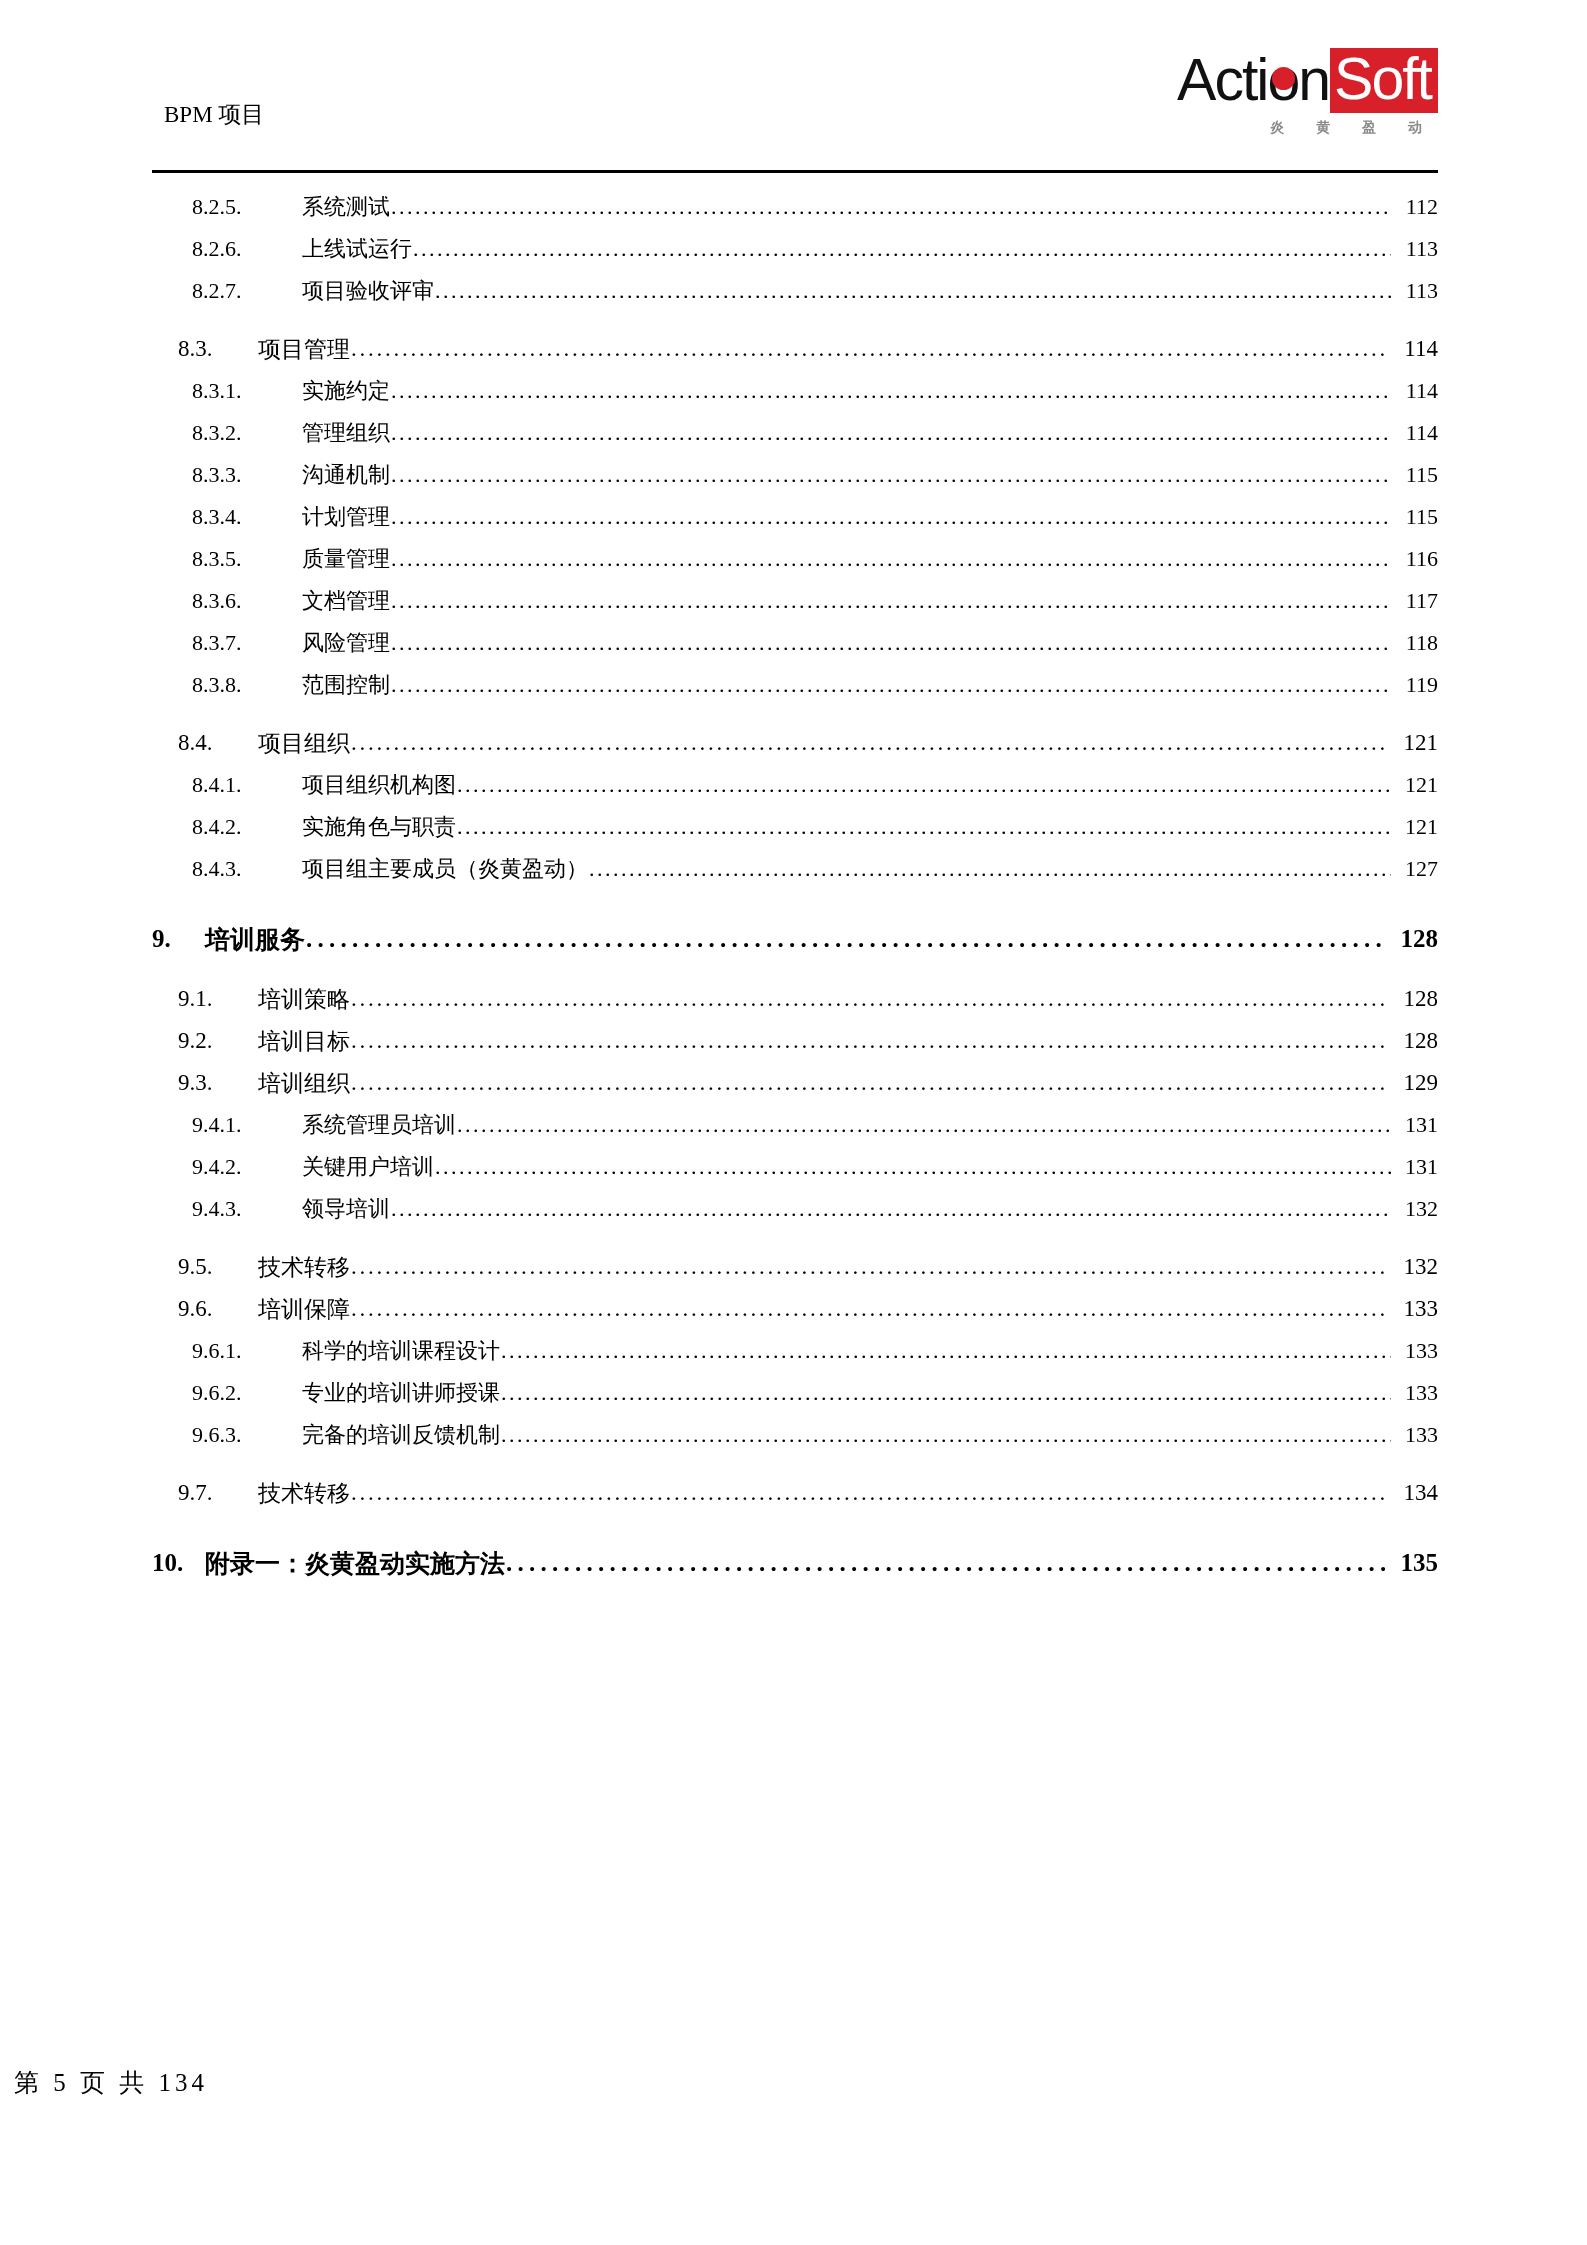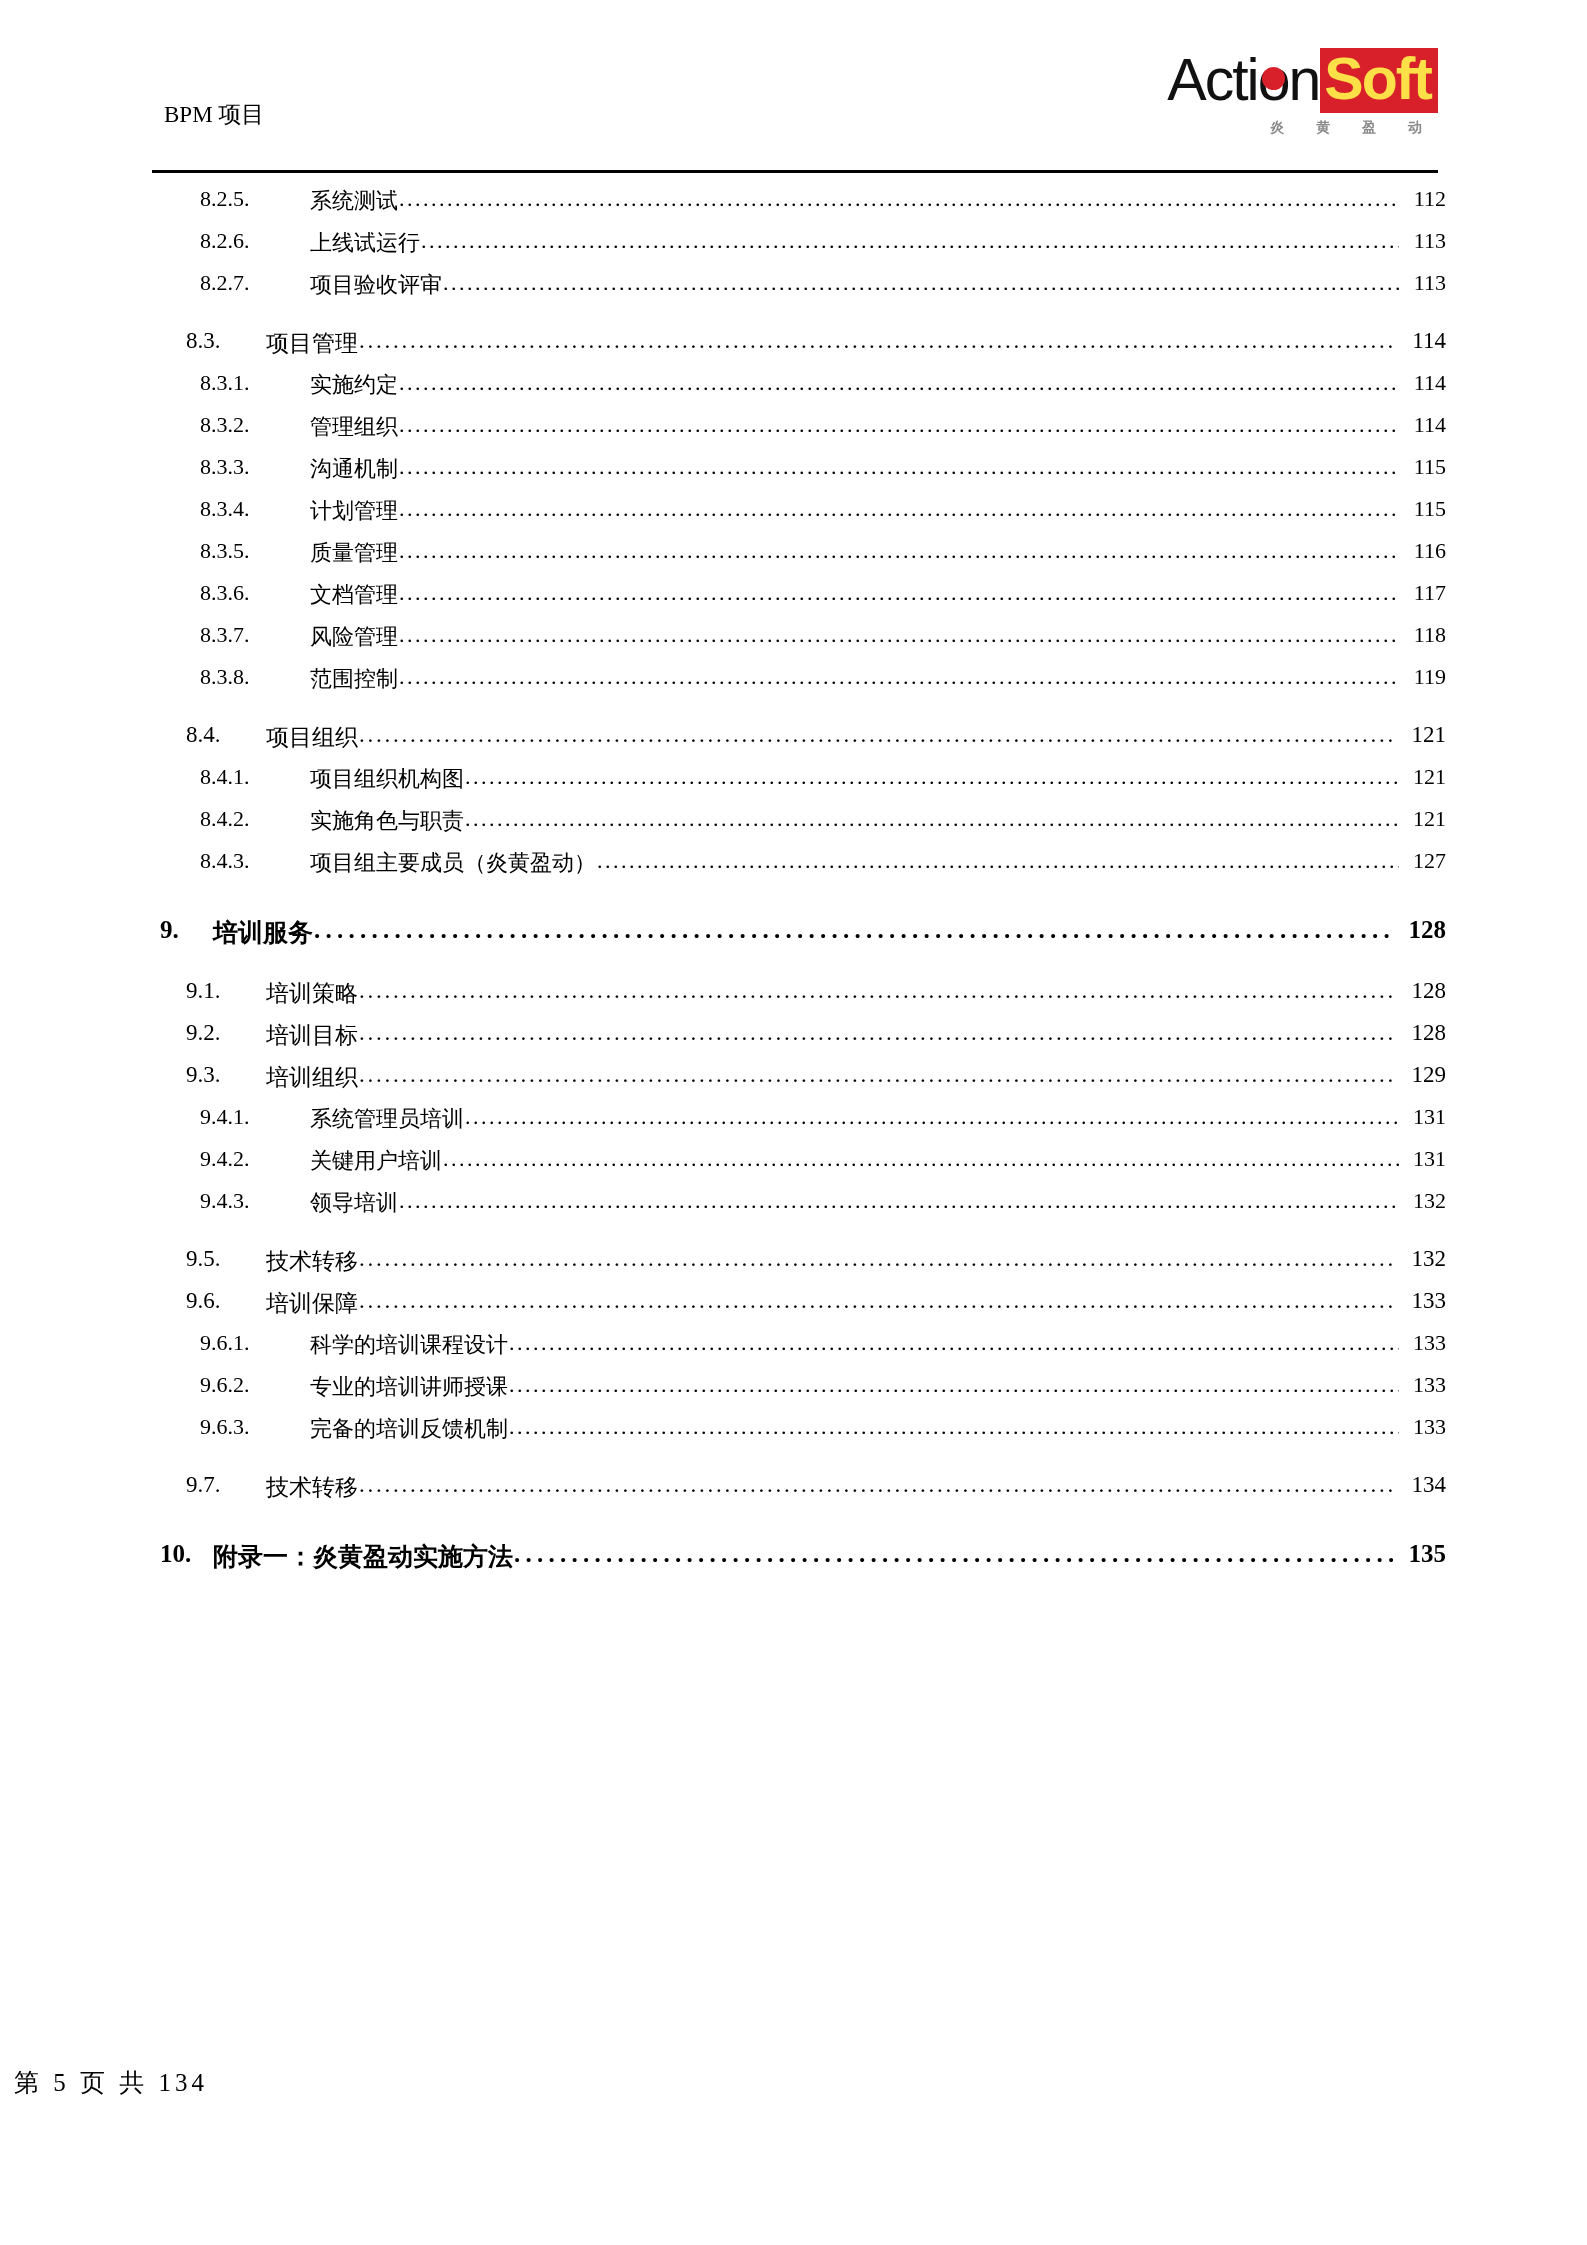--- a/index.html
+++ b/index.html
@@ -78,23 +78,23 @@
   .logo-soft-box {
     background: #d8202a;
     padding: 2px 7px 4px 4px;
     margin-left: 1px;
     display: inline-block;
     line-height: 1;
   }
   .logo-soft {
     font-family: "Liberation Sans", "DejaVu Sans", sans-serif;
     font-size: 59px;
-    font-weight: 700;
+    font-weight: 400;
     letter-spacing: -2px;
-    color: #fde047;
+    color: #ffffff;
     line-height: 1;
     display: inline-block;
   }
   .logo-sub {
     position: absolute;
     right: 2px;
     top: 76px;
     font-family: "Liberation Sans", "DejaVu Sans", sans-serif;
     font-size: 14px;
     font-weight: bold;
@@ -116,25 +116,24 @@
   
   .toc {
     position: absolute;
     left: 152px;
     top: 186px;
     width: 1286px;
   }
 
   .toc-entry {
     display: flex;
-    align-items: flex-start;
+    align-items: center;
     width: 100%;
     box-sizing: border-box;
     white-space: nowrap;
-    margin-left: 8px;
   }
 
   .toc-num {
     flex: 0 0 auto;
     white-space: nowrap;
   }
   .toc-title {
     flex: 0 0 auto;
     white-space: nowrap;
   }

